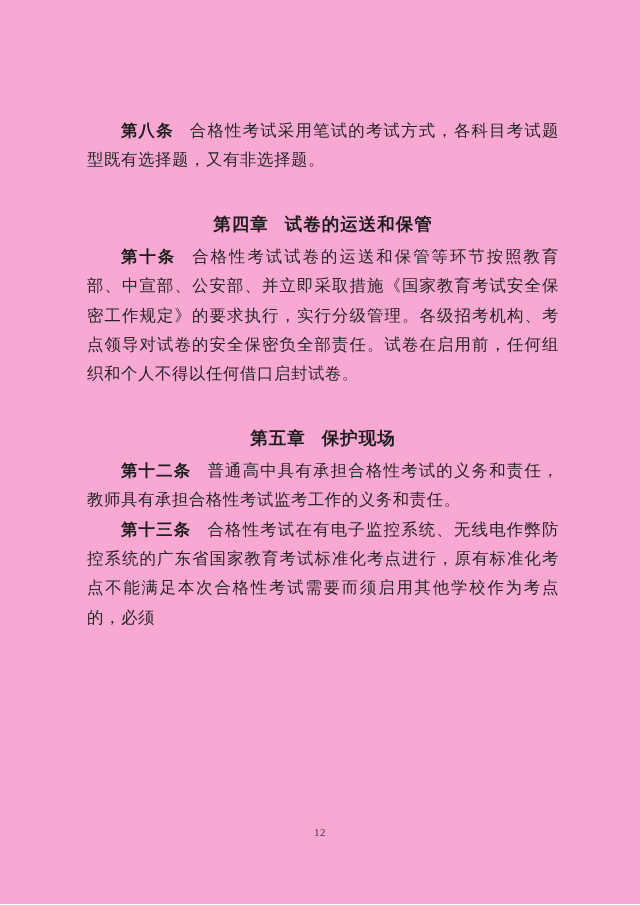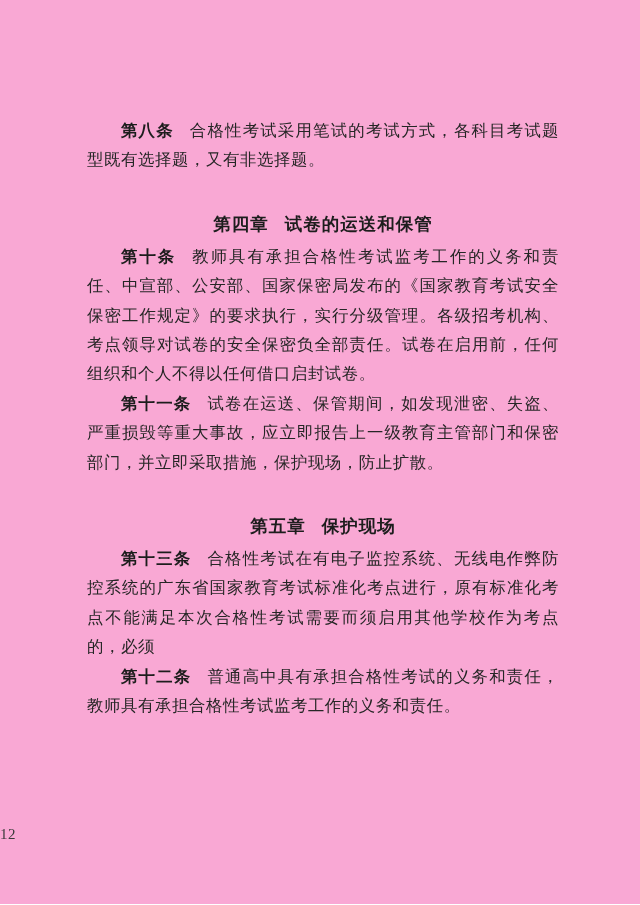--- a/index.html
+++ b/index.html
@@ -48,42 +48,42 @@
   }
   h2.chapter .ch-title {
     margin-left: 16px;
     font-family: Liberation Serif, serif;
   }
   .page-number {
     position: absolute;
     top: 826px;
     left: 0;
     width: 100%;
-    font-size: 15px;
+    text-align: center;
+    font-size: 11px;
     color: #3a3a3a;
     letter-spacing: 0.5px;
   }
 </style>
 </head>
 <body>
 
 <div class="page">
   <div class="content">
 
     <p class="para"><span class="article-num">第八条</span><span>合格性考试采用笔试的考试方式，各科目考试题型既有选择题，又有非选择题。</span></p>
 
     <h2 class="chapter"><span class="ch-num">第四章</span><span class="ch-title">试卷的运送和保管</span></h2>
 
 
-    <p class="para"><span class="article-num">第十条</span><span>教师具有承担合格性考试监考工作的义务和责任、中宣部、公安部、国家保密局发布的《国家教育考试安全保密工作规定》的要求执行，实行分级管理。各级招考机构、考点领导对试卷的安全保密负全部责任。试卷在启用前，任何组织和个人不得以任何借口启封试卷。</span></p>
+    <p class="para"><span class="article-num">第十条</span><span>合格性考试试卷的运送和保管等环节按照教育部、中宣部、公安部、并立即采取措施《国家教育考试安全保密工作规定》的要求执行，实行分级管理。各级招考机构、考点领导对试卷的安全保密负全部责任。试卷在启用前，任何组织和个人不得以任何借口启封试卷。</span></p>
 
-    <p class="para"><span class="article-num">第十一条</span><span>试卷在运送、保管期间，如发现泄密、失盗、严重损毁等重大事故，应立即报告上一级教育主管部门和保密部门，并立即采取措施，保护现场，防止扩散。</span></p>
 
     <h2 class="chapter"><span class="ch-num">第五章</span><span class="ch-title">保护现场</span></h2>
 
+    <p class="para"><span class="article-num">第十二条</span><span>普通高中具有承担合格性考试的义务和责任，教师具有承担合格性考试监考工作的义务和责任。</span></p>
+
     <p class="para"><span class="article-num">第十三条</span><span>合格性考试在有电子监控系统、无线电作弊防控系统的广东省国家教育考试标准化考点进行，原有标准化考点不能满足本次合格性考试需要而须启用其他学校作为考点的，必须</span></p>
-
-    <p class="para"><span class="article-num">第十二条</span><span>普通高中具有承担合格性考试的义务和责任，教师具有承担合格性考试监考工作的义务和责任。</span></p>
 
   </div>
 
   <div class="page-number">12</div>
 </div>
 
 </body></html>

